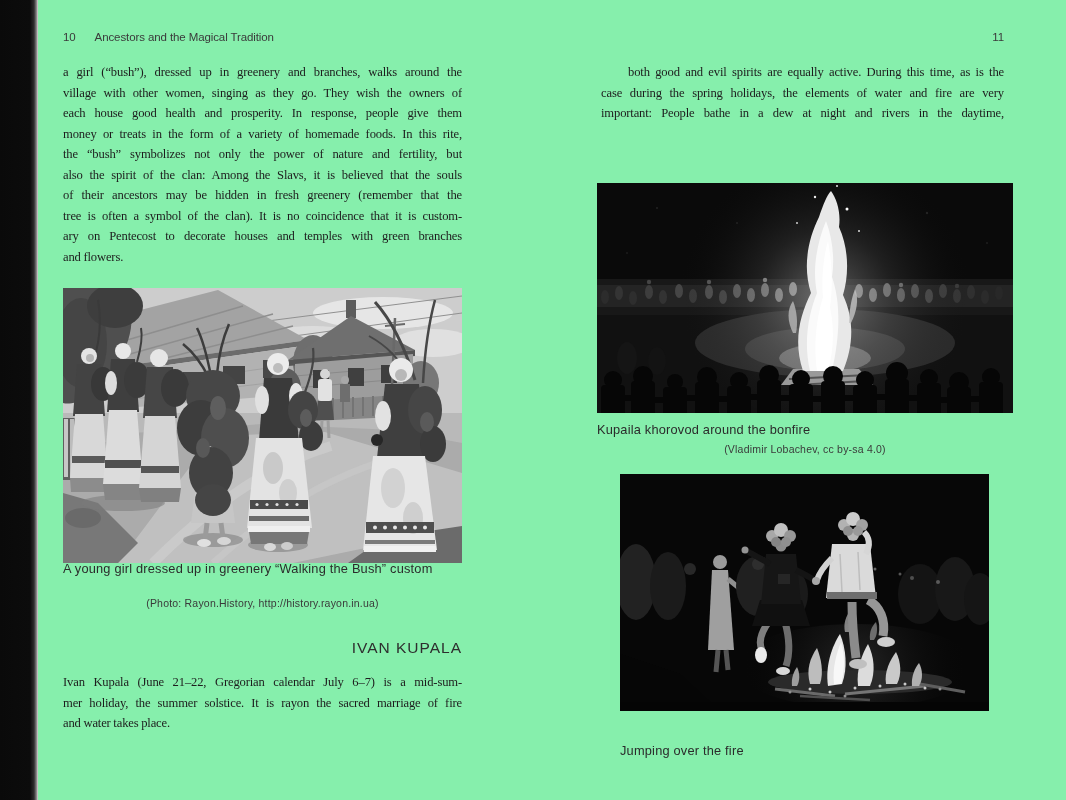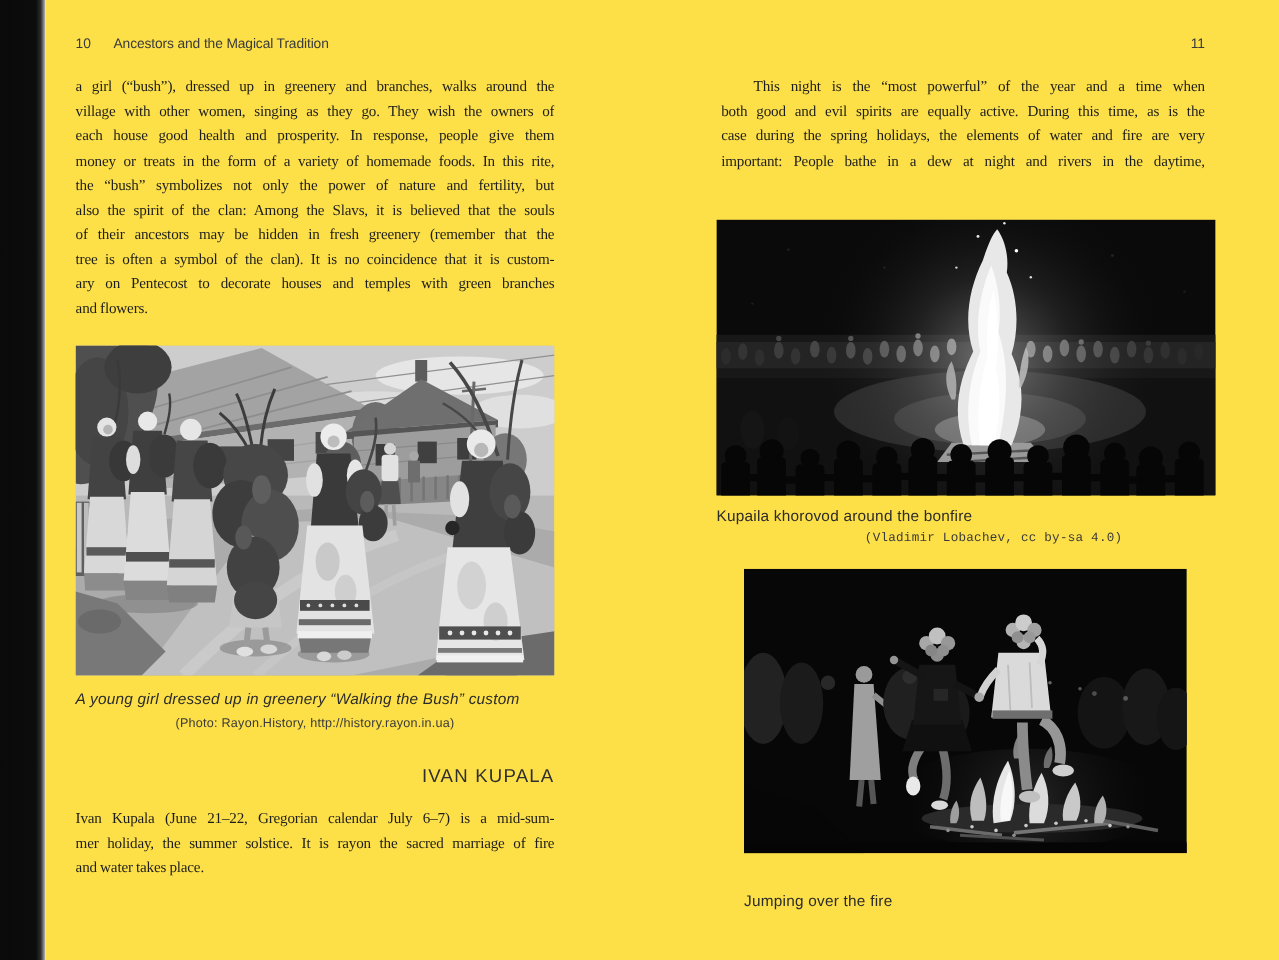--- a/index.html
+++ b/index.html
@@ -1,16 +1,16 @@
 <!DOCTYPE html>
 <html><head>
 <meta charset="utf-8">
 <style>
   html,body{margin:0;padding:0;background:#ffffff;}
-  .spread{position:relative;width:1066px;height:800px;background:#fde047;overflow:hidden;
+  .spread{position:relative;width:1066px;height:800px;background:#86efac;overflow:hidden;
           font-family:"Liberation Serif","DejaVu Serif",serif;}
   .spine{position:absolute;left:0;top:0;width:38px;height:800px;
          background:linear-gradient(to right,#0a0a0a 0,#0c0c0c 30px,#2e2e2e 34px,#9a9a9a 37px,#e8e8e8 38px);}
   .abs{position:absolute;}
   .run-head{display:flex;align-items:baseline;gap:19px;
             font-family:"Liberation Sans","DejaVu Sans",sans-serif;
             font-size:11.5px;letter-spacing:-0.1px;color:#3a3a3a;}
   .run-head.lp{left:63px;top:31px;width:420px;}
   .run-head.rp{left:581px;top:31px;width:423px;justify-content:flex-end;}
   .body-text{color:#1d1d1d;font-size:12.6px;line-height:20.5px;
@@ -18,30 +18,30 @@
   .jline{white-space:nowrap;text-align:justify;text-align-last:justify;
          height:20.5px;overflow:hidden;width:100%;}
   .jline.last{text-align-last:left;}
   .indent .jline:first-child{padding-left:27px;box-sizing:border-box;}
   .lp-para1{left:63px;top:62px;width:399px;}
   .lp-photo{left:63px;top:288px;width:399px;height:275px;margin:0;}
   .caption{font-family:"Liberation Sans","DejaVu Sans",sans-serif;
            font-size:12.8px;letter-spacing:0.2px;color:#2b2b2b;}
   .credit{font-family:"Liberation Sans","DejaVu Sans",sans-serif;
           font-size:10.5px;letter-spacing:0.2px;color:#3a3a3a;text-align:center;}
-  .lp-caption{left:63px;top:575px;width:399px;font-style:italic;}
+  .lp-caption{left:63px;top:561px;width:399px;}
   .lp-credit{left:63px;top:597px;width:399px;}
   .section-heading{left:63px;top:639px;width:399px;margin:0;text-align:right;
                    font-family:"Liberation Sans","DejaVu Sans",sans-serif;
                    font-weight:400;font-size:15.5px;letter-spacing:1px;color:#2e2e2e;}
   .lp-para2{left:63px;top:672px;width:399px;}
   .rp-para1{left:601px;top:62px;width:403px;}
   .rp-photo1{left:597px;top:183px;width:416px;height:230px;margin:0;}
   .rp-caption1{left:597px;top:422px;width:416px;}
-  .rp-credit1{left:620px;top:443px;width:416px;font-family:Liberation Mono, monospace;}
+  .rp-credit1{left:597px;top:443px;width:416px;}
   .rp-photo2{left:620px;top:474px;width:369px;height:237px;margin:0;}
   .rp-caption2{left:620px;top:743px;width:369px;}
   figure.photo svg{display:block;width:100%;height:100%;}
 </style>
 </head>
 <body>
 
 <div class="spread">
   <div class="spine"></div>
 
@@ -229,21 +229,20 @@
         <div class="jline last">and water takes place.</div>
       </div>
   </section>
 
   <section>
     <header class="abs run-head rp">
       <span>11</span>
     </header>
 
     <div class="abs body-text rp-para1 indent">
-        <div class="jline">This night is the “most powerful” of the year and a time when</div>
         <div class="jline">both good and evil spirits are equally active. During this time, as is the</div>
         <div class="jline">case during the spring holidays, the elements of water and fire are very</div>
         <div class="jline">important: People bathe in a dew at night and rivers in the daytime,</div>
       </div>
 
     <figure class="abs photo rp-photo1" aria-label="Large night bonfire with a khorovod circle dance around it">
       <svg viewBox="0 0 416 230" preserveAspectRatio="none">
         <defs>
           <radialGradient id="pg2glow" cx="228" cy="115" r="150" gradientUnits="userSpaceOnUse">
             <stop offset="0" stop-color="#ffffff" stop-opacity="0.35"></stop>

